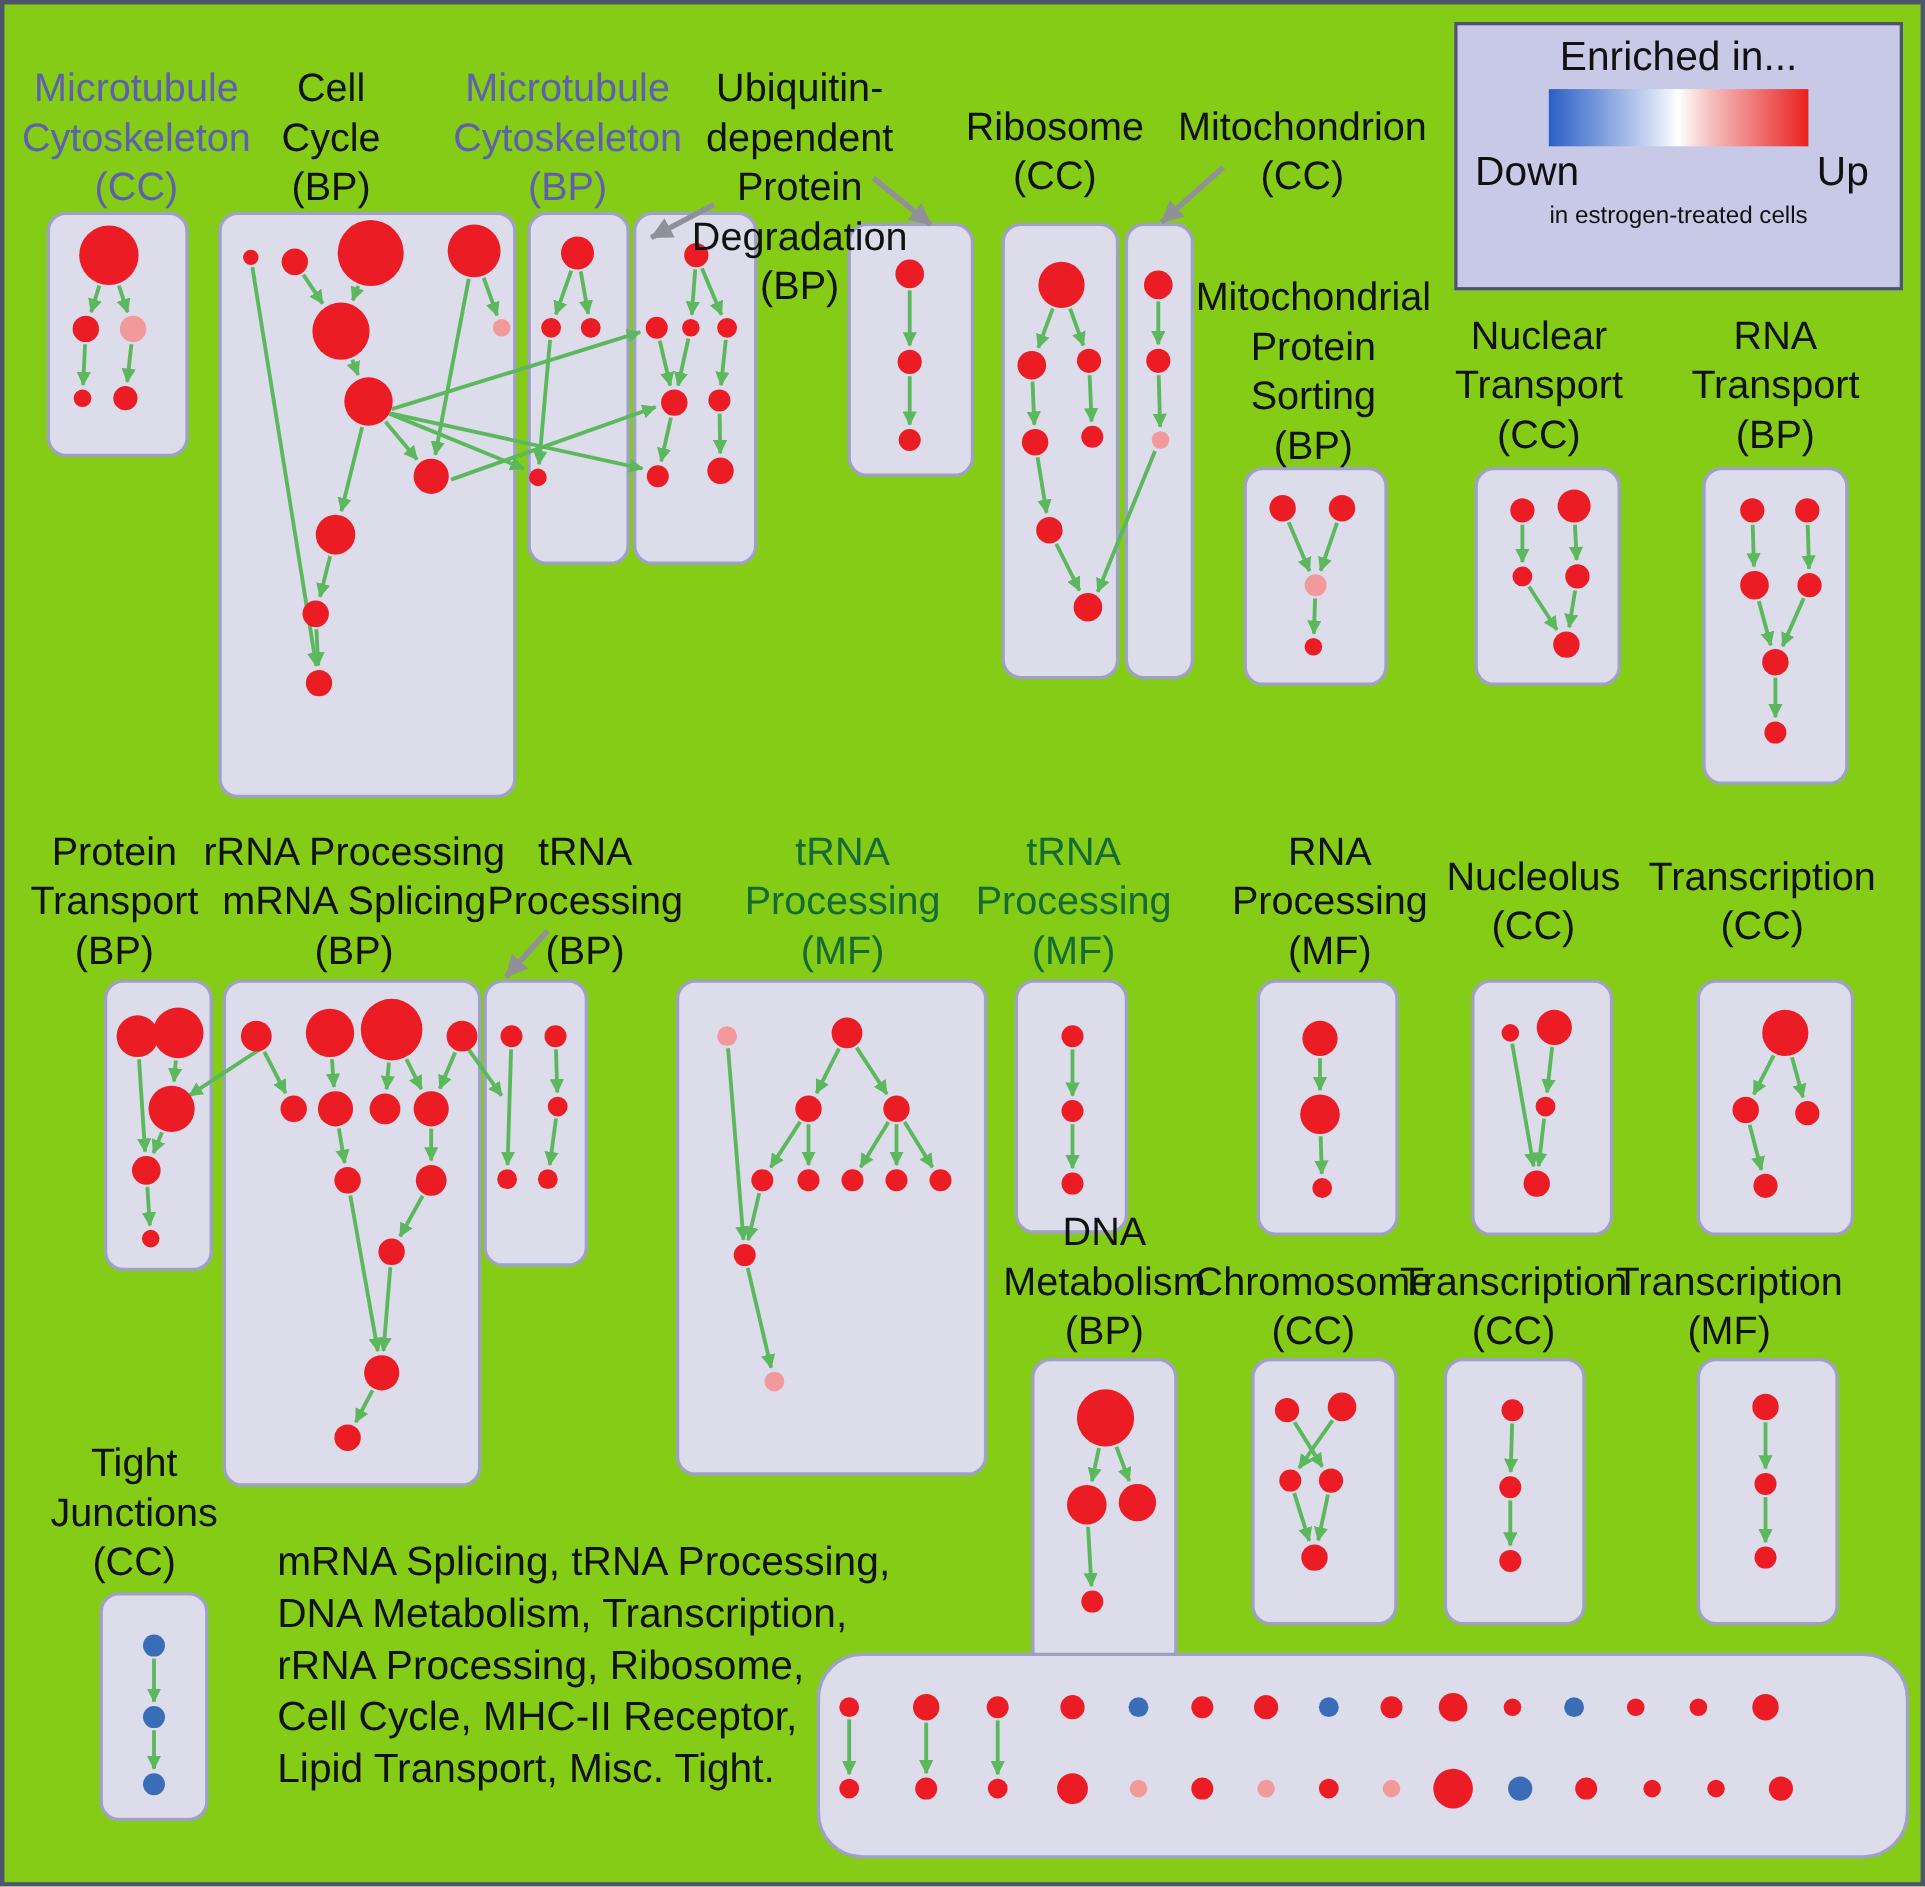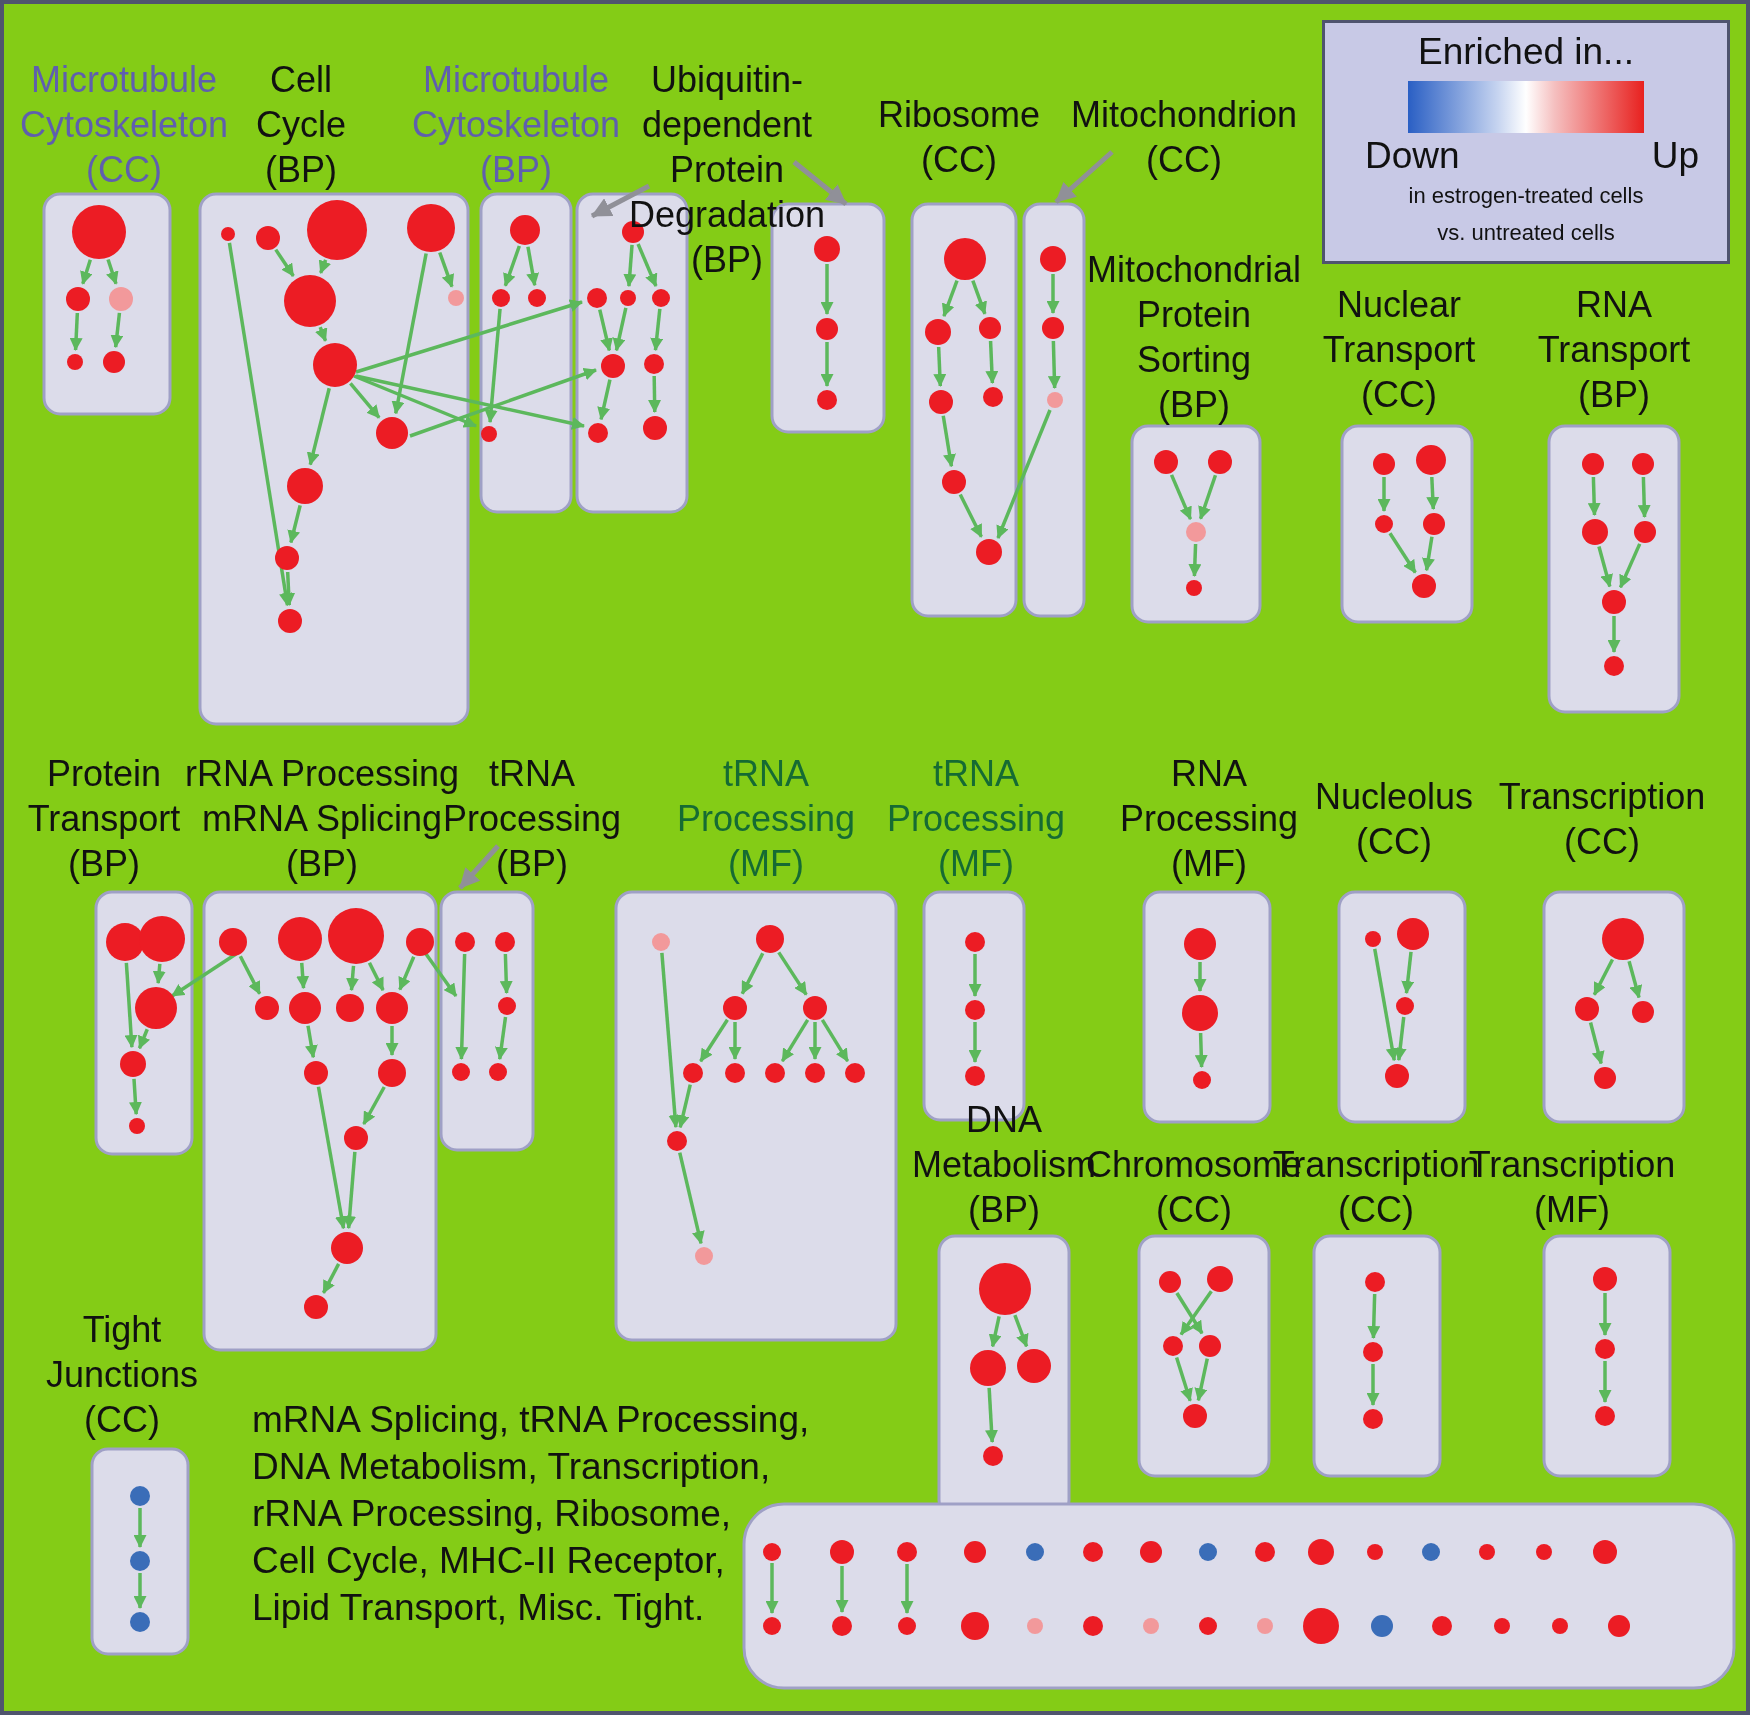--- a/index.html
+++ b/index.html
@@ -2,21 +2,21 @@
 <html><head>
 <meta charset="utf-8">
 <style>
   html,body{margin:0;padding:0;background:#ffffff;}
   body{font-family:"Liberation Sans",sans-serif;}
   #figure{position:relative;width:1750px;height:1715px;box-sizing:border-box;overflow:hidden;}
   #diagram{position:absolute;left:0;top:0;}
   .legend{position:absolute;left:1318px;top:16px;width:408px;height:244px;box-sizing:border-box;border:3px solid #4f546e;text-align:center;}
   .legend-title{font-size:37px;margin-top:8px;color:#111;}
   .legend-bar{width:236px;height:52px;margin:8px auto 0;}
-  .legend-row{display:flex;justify-content:space-between;padding:2px 28px 0 40px;font-size:37px;color:#111;}
+  .legend-row{display:flex;justify-content:space-between;padding:2px 28px 0 16px;font-size:37px;color:#111;}
   .legend-sub{font-size:22px;line-height:37px;color:#111;}
   .annotation{position:absolute;left:248px;top:1392px;font-size:37px;line-height:47px;color:#111;white-space:nowrap;}
 </style>
 </head>
 <body>
 
 <div id="figure" style="background: #84cc16; border: 4px solid rgb(79, 84, 110);">
   <svg id="diagram" width="1750" height="1715" viewBox="0 0 1750 1715">
       <defs>
         <marker id="arrow-green" markerWidth="13" markerHeight="13" refX="12" refY="6.5" orient="auto" markerUnits="userSpaceOnUse">
@@ -338,21 +338,20 @@
     </svg>
 
   <div class="legend" id="legend" style="border-color: rgb(79, 84, 110); background: rgb(200, 201, 230);">
     <div class="legend-title">Enriched in...</div>
     <div class="legend-bar" id="legend-bar" style="background: linear-gradient(to right, rgb(42, 95, 196), rgb(198, 212, 240) 38%, rgb(255, 255, 255) 50%, rgb(245, 192, 192) 62%, rgb(232, 33, 31));"></div>
     <div class="legend-row">
       <span>Down</span>
       <span>Up</span>
     </div>
     <div class="legend-sub">in estrogen-treated cells</div>
-    <div class="legend-sub">vs. untreated cells</div>
   </div>
 
   <div class="annotation" id="annotation">
       <div>mRNA Splicing, tRNA Processing,</div>
       <div>DNA Metabolism, Transcription,</div>
       <div>rRNA Processing, Ribosome,</div>
       <div>Cell Cycle, MHC-II Receptor,</div>
       <div>Lipid Transport, Misc. Tight.</div>
     </div>
 </div>

